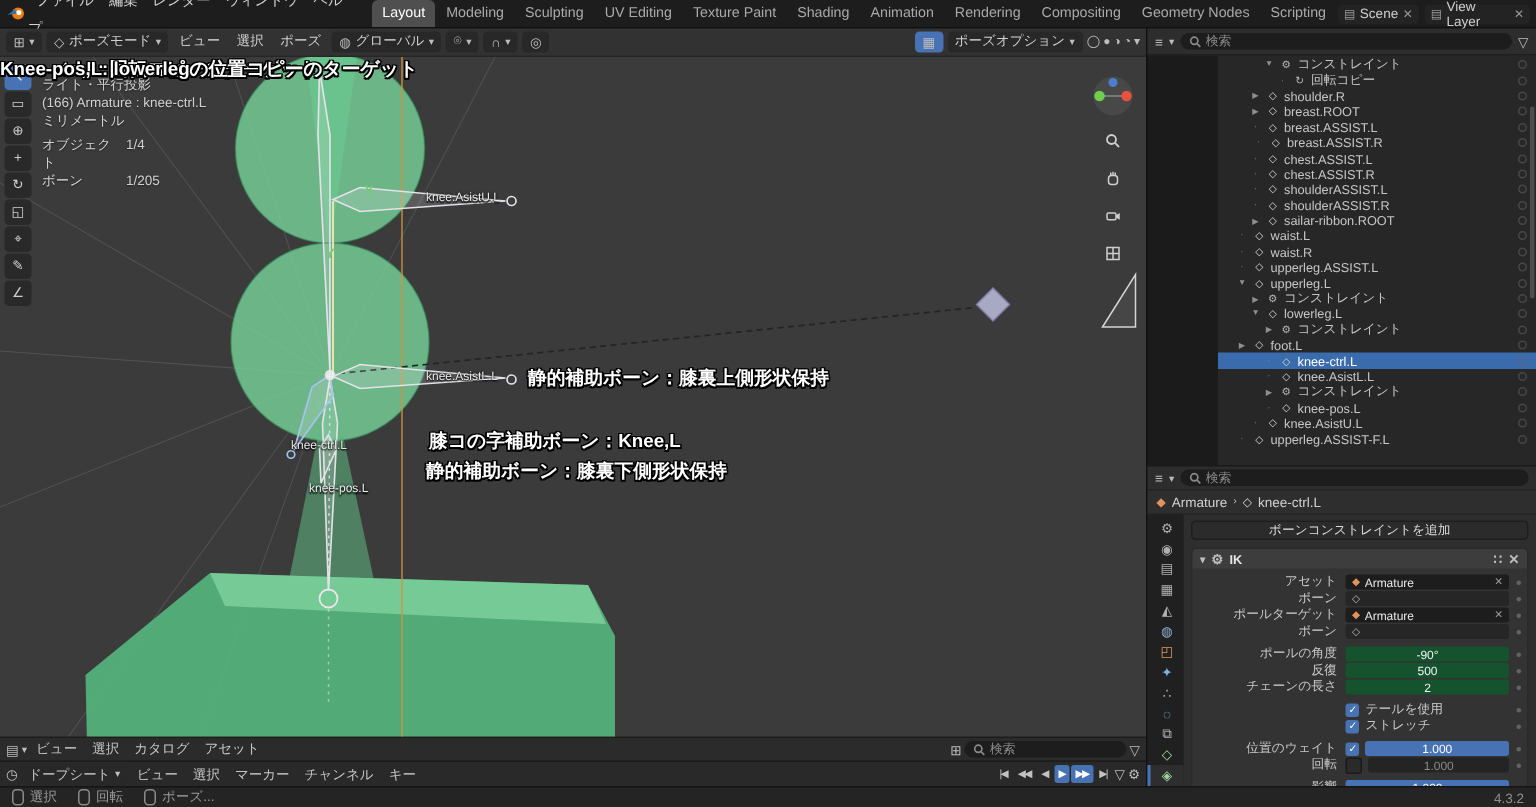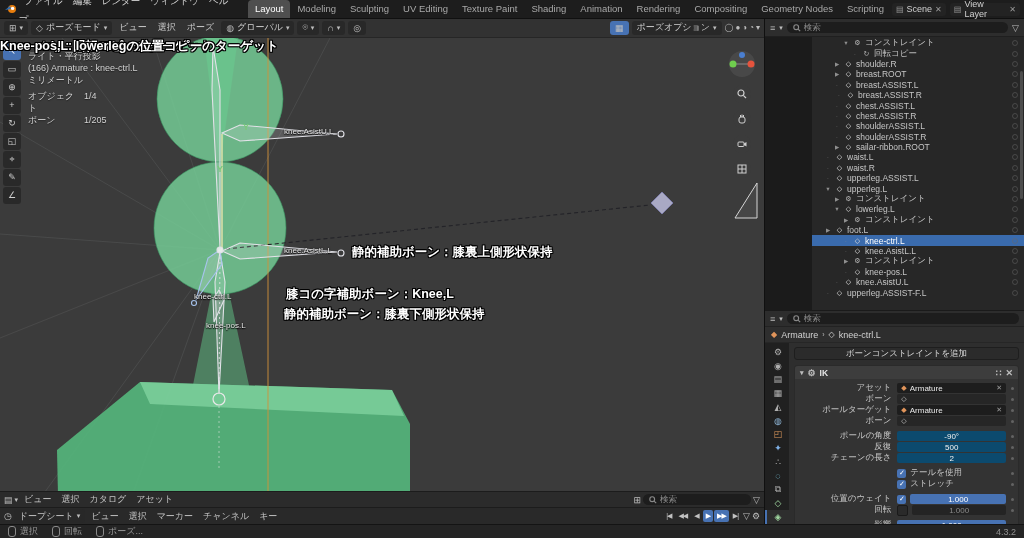--- a/index.html
+++ b/index.html
@@ -103,21 +103,21 @@
   .panel-body{padding:3px 4px 6px 0;}
   .prow{display:flex;align-items:center;height:10px;margin:1px 0 0 0;font-size:8.5px;color:#c9c9c9;}
   .plabel{width:44%;text-align:right;padding-right:6px;white-space:nowrap;flex:none;overflow:hidden;}
   .pfield{flex:1;height:10px;border-radius:2px;display:flex;align-items:center;font-size:8px;min-width:0;}
   .pfield.obj{background:#1d1d1d;color:#e8e8e8;padding:0 4px;gap:3px;}
   .pfield.obj .arm{color:#e0945a;font-size:7px;}
   .pfield.obj .val{flex:1;overflow:hidden;white-space:nowrap;}
   .pfield.obj .x{color:#9a9a9a;font-size:7px;}
   .pfield.bonef{background:#262626;color:#9a9a9a;padding:0 4px;gap:3px;}
   .pfield.bonef .bn{font-size:7px;color:#b9b9b9;}
-  .pfield.num{background:#0c4a6e;color:#f2f2f2;justify-content:center;}
+  .pfield.num{background:#14532d;color:#f2f2f2;justify-content:center;}
   .pfield.slider{background:#4772b3;color:#fff;justify-content:center;}
   .pfield.slider.off{background:#242424;color:#8a8a8a;}
   .pcheck{width:9px;height:9px;border-radius:2px;background:#4772b3;display:inline-flex;align-items:center;justify-content:center;color:#fff;font-size:7px;margin-right:4px;flex:none;}
   .pcheck.un{background:#2a2a2a;border:1px solid #1a1a1a;color:transparent;}
   .prow .dot{width:3px;height:3px;border-radius:50%;background:#636363;margin-left:5px;flex:none;}
   .gap4{height:4px;}
   .checktext{font-size:8.5px;color:#c9c9c9;}
   .mag{flex:none;display:block;}
 </style>
 </head>

